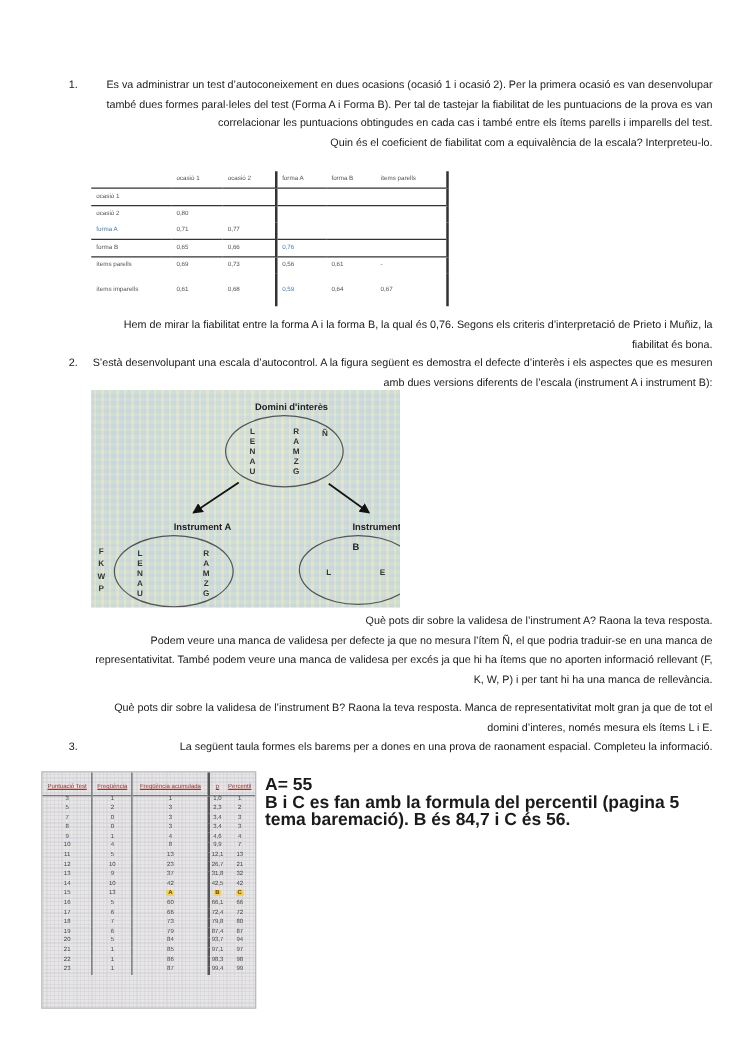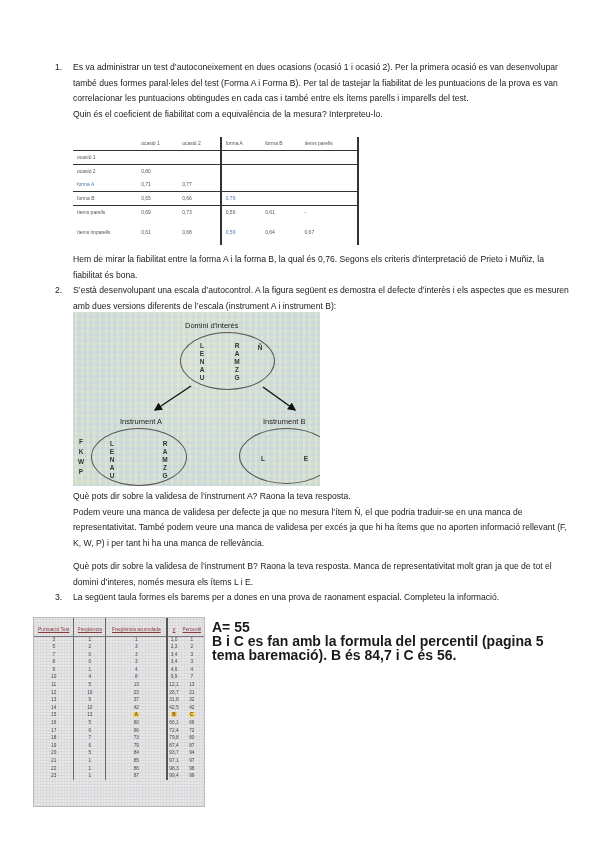--- a/index.html
+++ b/index.html
@@ -1,40 +1,40 @@
 <!DOCTYPE html>
 <html><head>
   <meta charset="utf-8">
   <style>
     * { box-sizing: border-box; margin: 0; padding: 0; }
     html, body { width: 600px; height: 848px; background: #ffffff; }
     body { font-family: "Liberation Sans", sans-serif; color: #1a1a1a; font-size: 8.6px; line-height: 15.5px; position: relative; overflow: hidden; }
     .page { position: absolute; left: 0; top: 0; width: 600px; height: 848px; }
     .q { position: absolute; left: 55px; width: 515px; }
     .q .num { position: absolute; left: 0; top: 0; width: 18px; }
-    .q .body { margin-left: 18px; }
+    .q .body { margin-left: 18px; text-align: right; }
     .bold { font-weight: normal; }
     p { margin: 0; }
 
     
     .t1 { position: absolute; left: 73px; top: 137px; width: 286px; border-collapse: collapse; font-size: 5px; color: #555; line-height: 11px; }
     .t1 td { padding: 1px 4px; height: 12px; white-space: nowrap; }
     .t1 tr.rb td { border-bottom: 1px solid #333; }
     .t1 td.vr { border-right: 2px solid #333; }
     .t1 .blue { color: #4a7bb0; }
     .t1 tr.tall td { height: 26px; }
 
     
     .diagram { position: absolute; left: 73px; top: 312px; width: 247px; height: 174px; overflow: hidden;
       background:
         repeating-linear-gradient(90deg, rgba(180,200,220,0.35) 0 2px, rgba(230,225,180,0.35) 2px 4px, rgba(170,210,190,0.3) 4px 6px),
         repeating-linear-gradient(0deg, rgba(200,210,230,0.35) 0 3px, rgba(235,230,200,0.35) 3px 6px),
         radial-gradient(ellipse at 50% 30%, #e9efe0 0%, #d7e3e6 60%, #dfe7d6 100%);
     }
-    .diagram .lbl { position: absolute; font-weight: normal; font-size: 7.5px; color: #222; }
+    .diagram .lbl { position: absolute; font-weight: bold; font-size: 7.5px; color: #222; padding-left: 19px; }
     .diagram .vert { position: absolute; font-weight: bold; font-size: 6.5px; color: #333; line-height: 8px; width: 8px; text-align: center; }
     .diagram .ellipse { position: absolute; border: 1px solid #555; border-radius: 50%; }
 
     
     .t2wrap { position: absolute; left: 33px; top: 617px; width: 172px; height: 190px; background: #e6e6e6;
       background-image: repeating-linear-gradient(0deg, rgba(200,200,215,0.4) 0 1px, transparent 1px 3px), repeating-linear-gradient(90deg, rgba(210,200,200,0.35) 0 1px, transparent 1px 3px);
       border: 1px solid #bbb; }
     .t2 { width: 100%; border-collapse: collapse; font-size: 4.8px; color: #444; line-height: 6.6px; }
     .t2 th { font-weight: normal; color: #8b3a3a; text-decoration: underline; padding: 2px 1px; height: 18px; vertical-align: bottom; border-bottom: 1px solid #777; }
     .t2 td { text-align: center; padding: 0; height: 7.6px; }
@@ -46,21 +46,21 @@
   </style>
 </head>
 <body>
 
 <div class="page">
 
   <div class="q" style="top:60px;">
     <span class="num">1.</span>
     <div class="body">
       <p>Es va administrar un test d’autoconeixement en dues ocasions (ocasió 1 i ocasió 2). Per la primera ocasió es van desenvolupar també dues formes paral·leles del test (Forma A i Forma B). Per tal de tastejar la fiabilitat de les puntuacions de la prova es van correlacionar les puntuacions obtingudes en cada cas i també entre els ítems parells i imparells del test.</p>
-      <p>Quin és el coeficient de fiabilitat com a equivalència de la mesura? Interpreteu-lo.</p>
+      <p>Quin és el coeficient de fiabilitat com a equivalència de la escala? Interpreteu-lo.</p>
     </div>
   </div>
 
   <table class="t1">
     <tbody>
         <tr class="rb">
       <td></td>
       <td>ocasió 1</td>
       <td class="vr">ocasió 2</td>
       <td>forma A</td>

